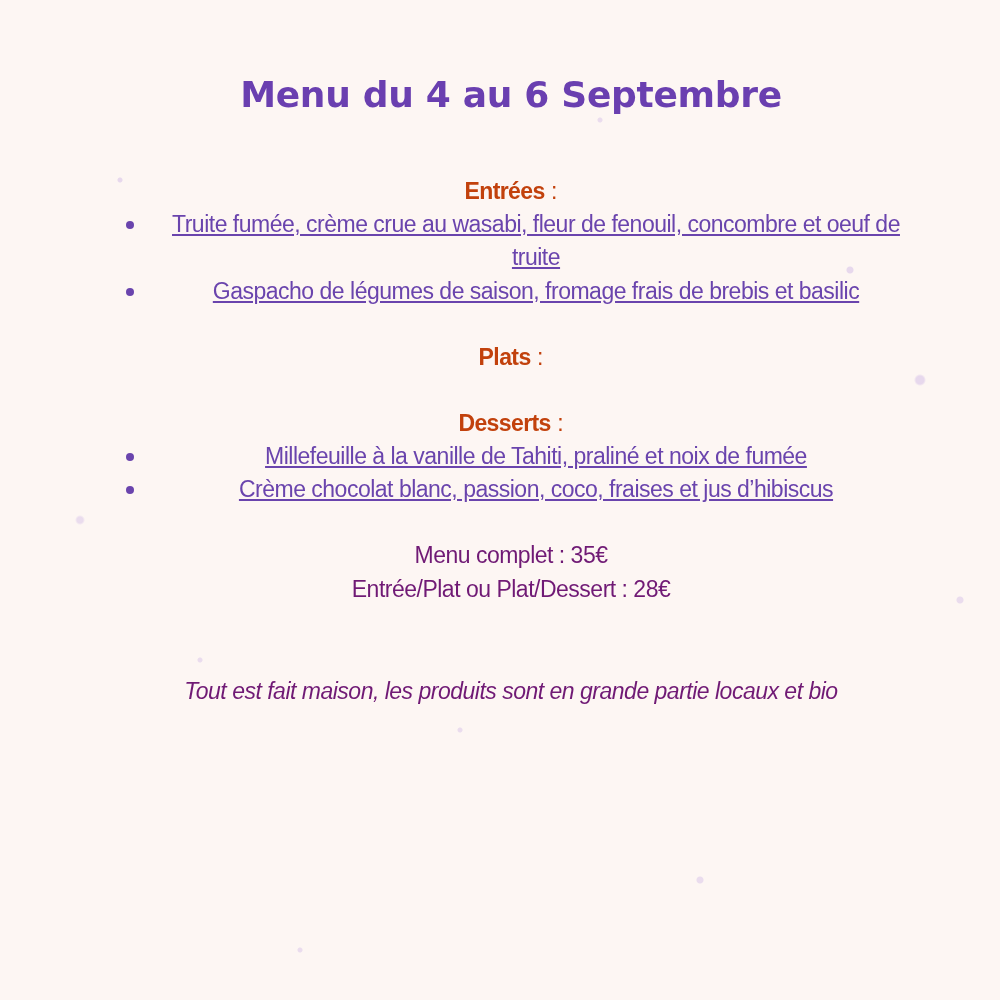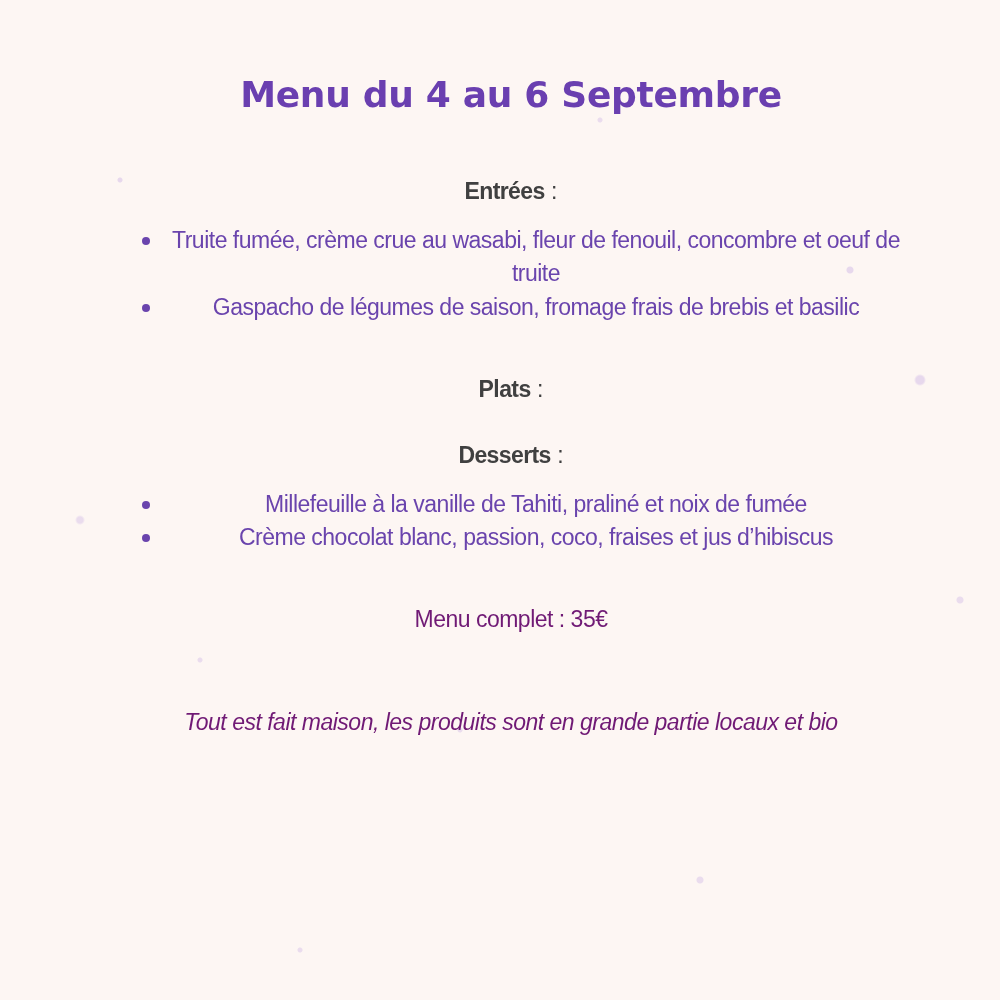--- a/index.html
+++ b/index.html
@@ -48,30 +48,31 @@
       letter-spacing: -0.3px;
     }
     .section {
       margin-top: 0;
     }
     .section-heading {
       font-family: "Liberation Sans", sans-serif;
       font-size: 23px;
       line-height: 33px;
       height: 33px;
-      color: #404040;
+      color: #c2410c;
     }
     .section-heading .label {
       font-weight: bold;
       letter-spacing: -0.6px;
     }
     ul {
-      margin: 16px;
+      margin: 0;
       padding: 0;
       list-style: none;
+      text-decoration: underline;
     }
     li {
       position: relative;
       padding-left: 50px;
       font-family: "Liberation Sans", sans-serif;
       font-size: 23px;
       line-height: 33.3px;
       letter-spacing: -0.5px;
       color: #6a44ad;
     }
@@ -145,18 +146,19 @@
         <span class="bullet"></span>
         <span>Crème chocolat blanc, passion, coco, fraises et jus d’hibiscus</span>
       </li>
     </ul>
   </div>
 
   <div style="height:33px"></div>
 
   <div class="pricing">
     <div class="plain">Menu complet : 35€</div>
+    <div class="plain">Entrée/Plat ou Plat/Dessert : 28€</div>
   </div>
 
   <div style="height:33px"></div>
 
   <div class="plain italic">Tout est fait maison, les produits sont en grande partie locaux et bio</div>
 </div>
 
 </body></html>

